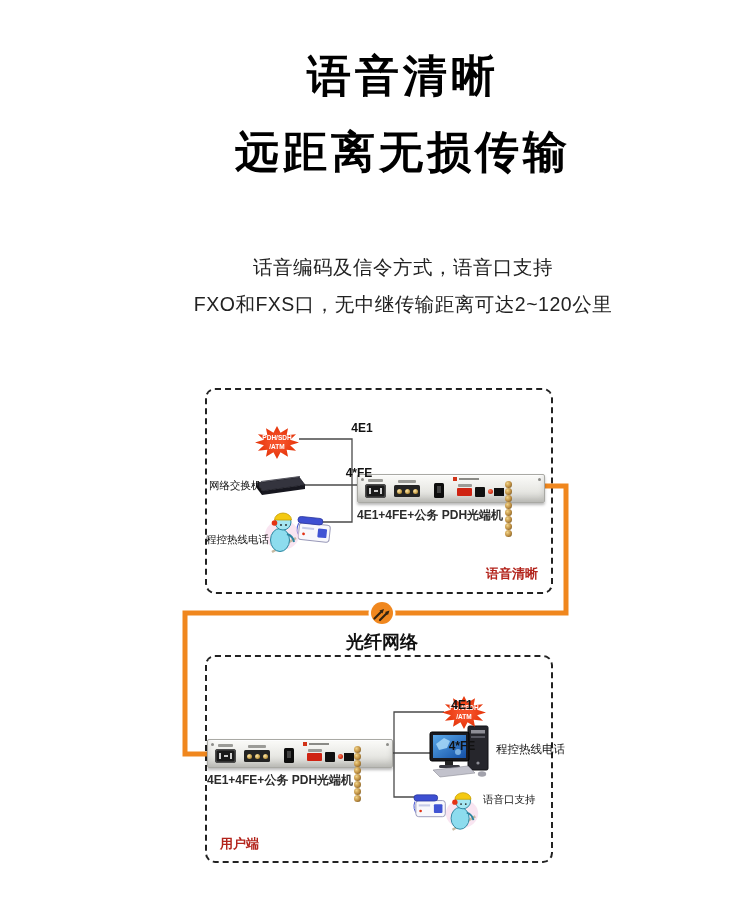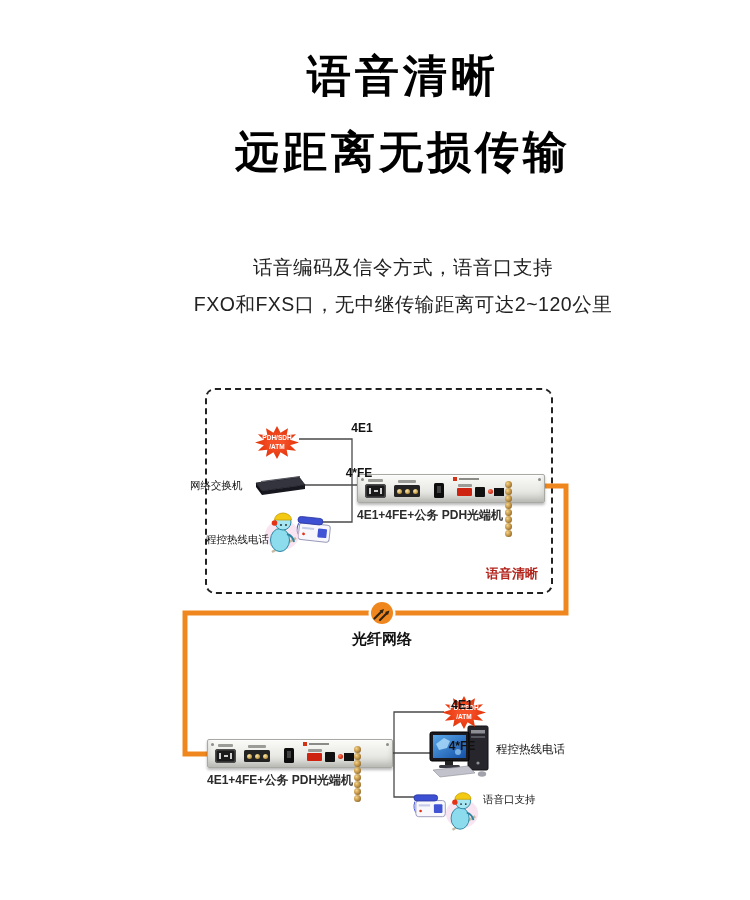--- a/index.html
+++ b/index.html
@@ -10,21 +10,21 @@
          font-size:44px;letter-spacing:4px;line-height:60px;white-space:nowrap;}
   .subtitle{left:0;width:750px;text-align:center;color:#222;font-size:19.5px;
             letter-spacing:0.5px;line-height:30px;white-space:nowrap;}
   .dash-box{position:absolute;border:2px dashed #222;border-radius:10px;}
   .zone-label{position:absolute;font-size:13px;font-weight:bold;color:#B3241C;white-space:nowrap;}
   .small-label{position:absolute;font-size:10.5px;color:#111;white-space:nowrap;}
   .port-label{position:absolute;font-size:12px;font-weight:bold;color:#111;
               text-align:center;white-space:nowrap;margin-left:42px;}
   .device-label{position:absolute;font-size:12px;font-weight:bold;color:#2b2b2b;
                 white-space:nowrap;}
-  .fiber-label{position:absolute;font-size:15px;font-weight:bold;color:#111;
+  .fiber-label{position:absolute;font-size:18px;font-weight:bold;color:#111;
                text-align:center;white-space:nowrap;}
   svg.overlay{position:absolute;left:0;top:0;pointer-events:none;}
   
   .starburst{position:absolute;width:44px;height:33px;background:radial-gradient(#f55028 20%,#e23005 75%);
     display:flex;align-items:center;justify-content:center;text-align:center;
     clip-path:polygon(100% 50%,79.9% 58%,93.3% 75%,71.9% 71.9%,75% 93.3%,58% 79.9%,50% 100%,42% 79.9%,25% 93.3%,28.1% 71.9%,6.7% 75%,20.1% 58%,0% 50%,20.1% 42%,6.7% 25%,28.1% 28.1%,25% 6.7%,42% 20.1%,50% 0%,58% 20.1%,75% 6.7%,71.9% 28.1%,93.3% 25%,79.9% 42%);}
   .sb-text{color:#fff;font-size:6.5px;font-weight:bold;line-height:1.25;}
   
   .device{position:absolute;width:186px;height:27px;border:1px solid #a9a9a4;border-radius:2px;
     background:linear-gradient(#fbfbf9,#e9e9e5 55%,#d2d2cd);
@@ -61,20 +61,23 @@
 <div class="page">
 
   <div class="abs title" style="top:46px">语音清晰</div>
   <div class="abs title" style="top:122px">远距离无损传输</div>
   <div class="abs subtitle" style="top:252px">话音编码及信令方式，语音口支持</div>
   <div class="abs subtitle" style="top:289px">FXO和FXS口，无中继传输距离可达2~120公里</div>
 
   <div class="dash-box" style="left:205px;top:388px;width:344px;height:202px">
     <div class="zone-label" style="right:13px;bottom:9px">语音清晰</div>
   </div>
+  <div class="dash-box" style="left:205px;top:655px;width:344px;height:204px">
+    <div class="zone-label" style="left:13px;bottom:8px">用户端</div>
+  </div>
 
   <svg class="overlay" width="750" height="900" viewBox="0 0 750 900">
     <defs>
       <linearGradient id="scr" x1="0" y1="0" x2="1" y2="1">
         <stop offset="0" stop-color="#5aa8e8"></stop>
           <stop offset="1" stop-color="#1450a8"></stop>
       </linearGradient>
       <g id="sym-person">
         <ellipse cx="20" cy="29" rx="17" ry="15" fill="#f4cfe6" opacity="0.55"></ellipse>
         <path d="M10,46 L34,32" stroke="#c7b9a2" stroke-width="2.5" fill="none"></path>
@@ -238,21 +241,21 @@
   </div>
   <div class="starburst" style="left:442px;top:696px">
     <div class="sb-text">
       <div>PDH/SDH</div>
       <div>/ATM</div>
     </div>
   </div>
 
   <div class="port-label" style="left:297px;top:421px;width:46px">4E1</div>
   <div class="port-label" style="left:294px;top:466px;width:46px">4*FE</div>
-  <div class="small-label" style="left:190px;top:479px">网络交换机</div>
+  <div class="small-label" style="left:209px;top:479px">网络交换机</div>
   <div class="small-label" style="left:206px;top:533px">程控热线电话</div>
   <div class="device-label" style="left:357px;top:507px;width:186px">4E1+4FE+公务 PDH光端机</div>
 
   <div class="fiber-label" style="left:332px;top:630px;width:100px">光纤网络</div>
 
   <div class="port-label" style="left:398px;top:698px;width:44px">4E1</div>
   <div class="port-label" style="left:398px;top:739px;width:44px">4*FE</div>
   <div class="small-label" style="left:496px;top:742px;font-size:11.5px">程控热线电话</div>
   <div class="small-label" style="left:483px;top:793px">语音口支持</div>
   <div class="device-label" style="left:207px;top:772px;width:184px">4E1+4FE+公务 PDH光端机</div>

